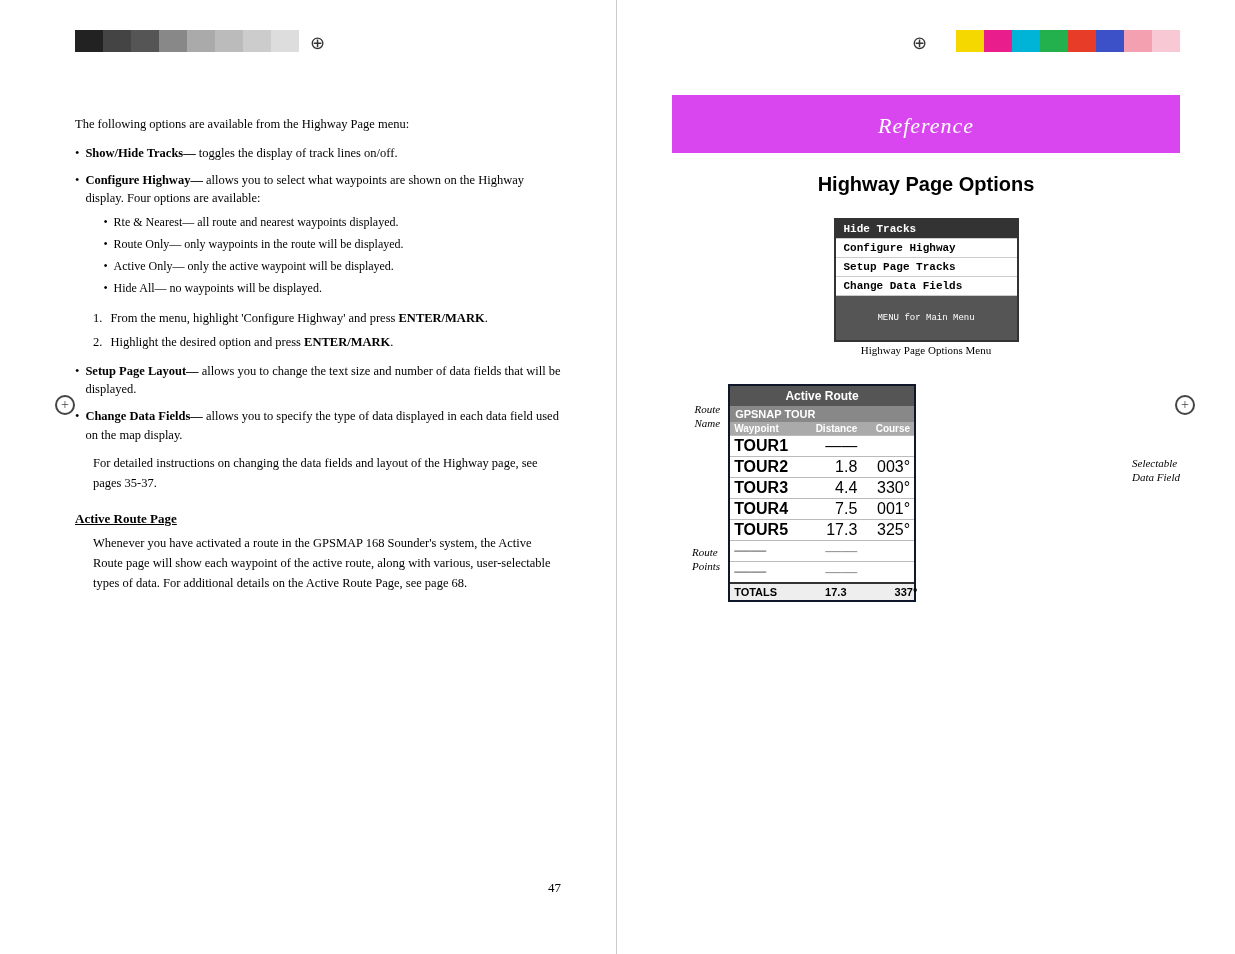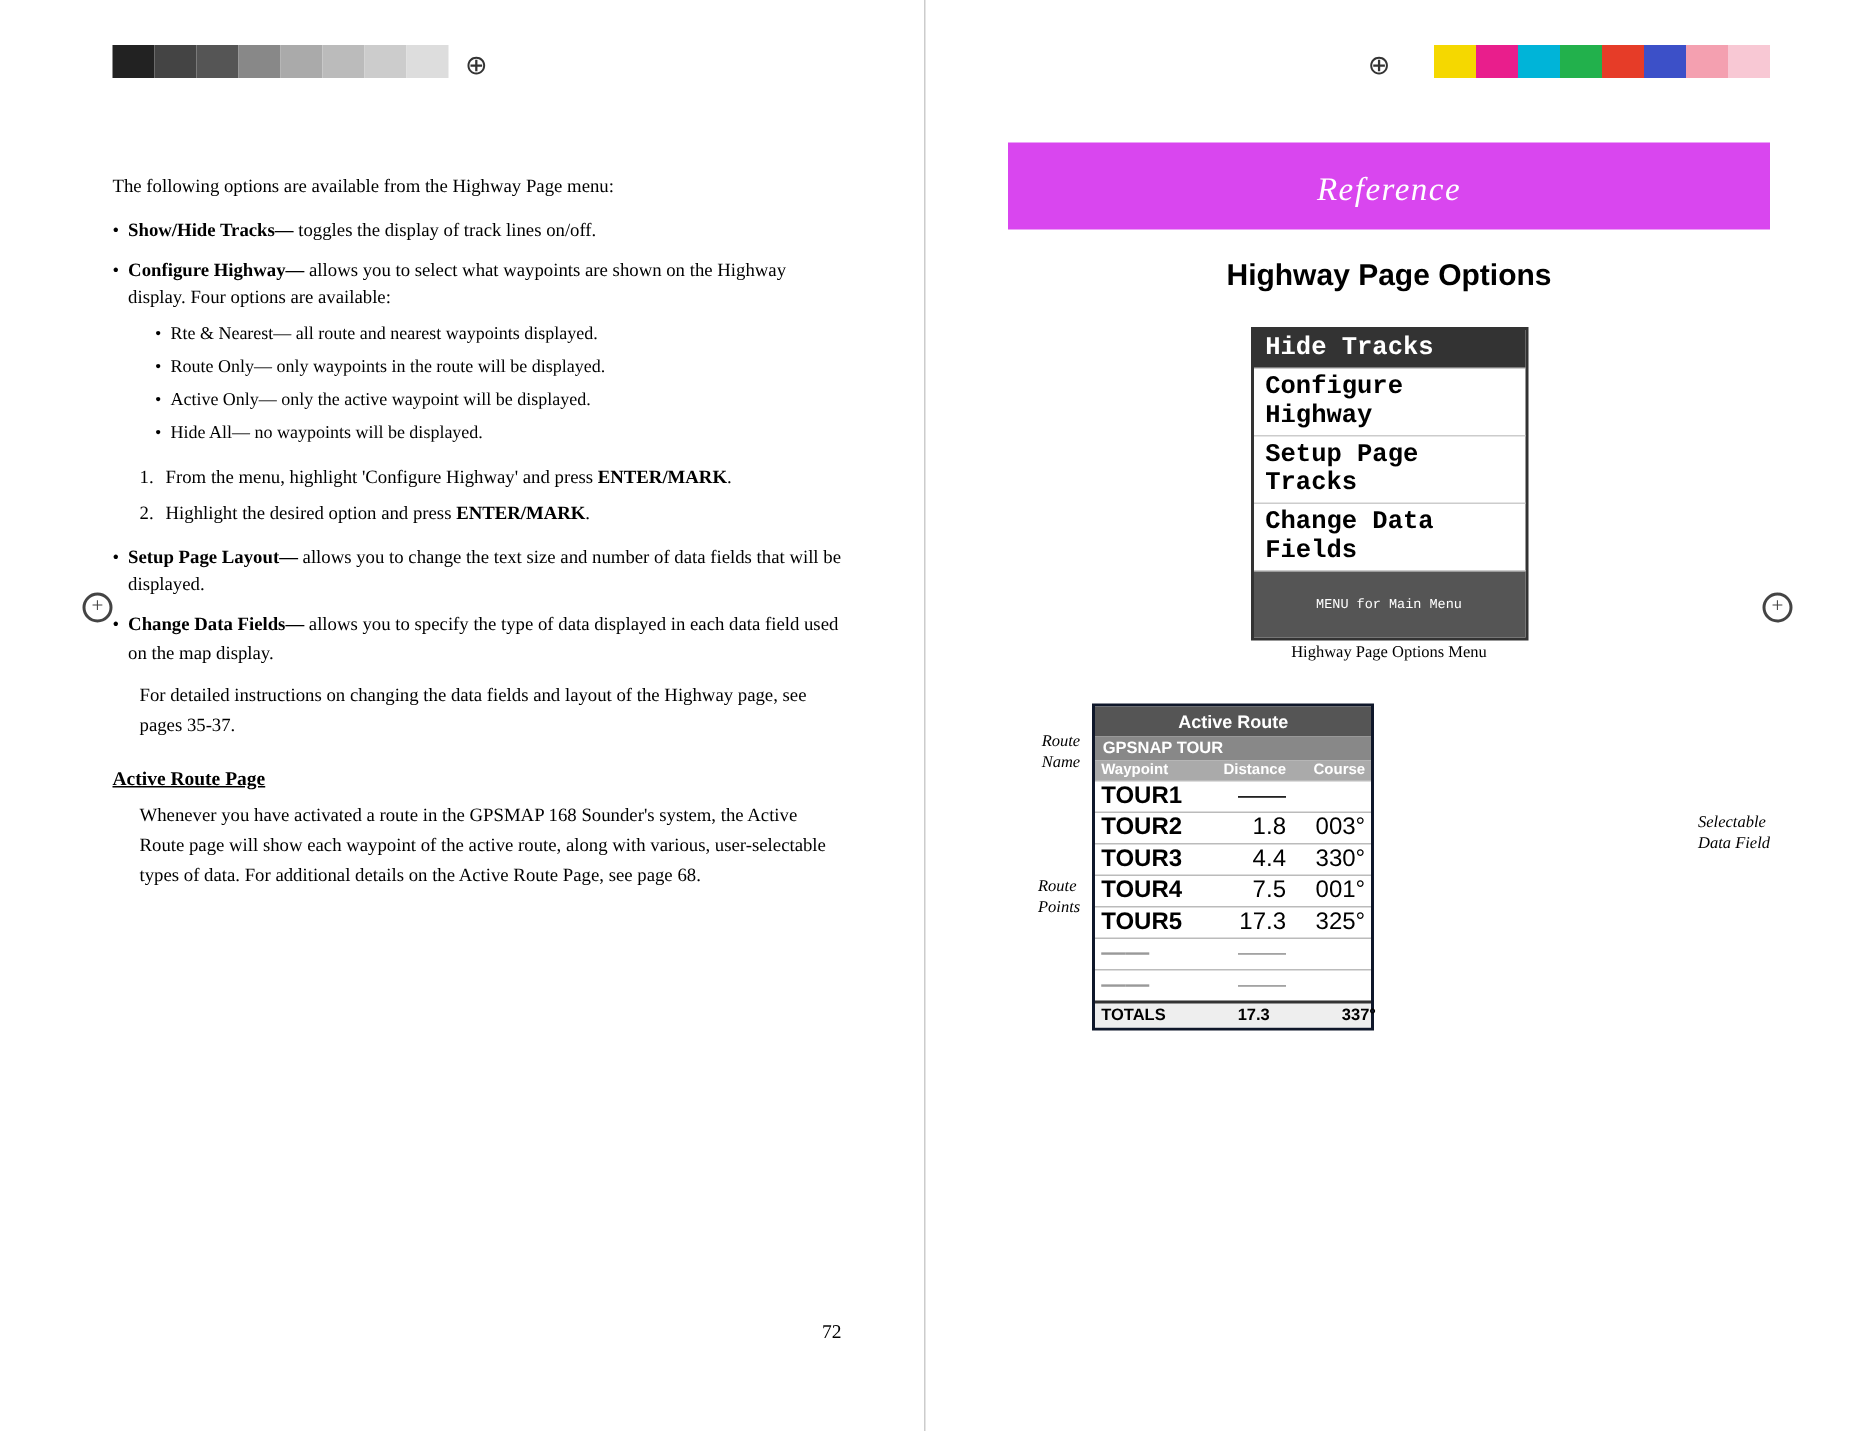--- a/index.html
+++ b/index.html
@@ -211,21 +211,21 @@
       align-items: center;
       margin-bottom: 8px;
     }
     .menu-mockup {
       border: 2px solid #333;
       background: #fff;
       width: 185px;
     }
     .menu-item {
       padding: 3px 8px;
-      font-size: 17px;
+      font-size: 11px;
       font-family: 'Courier New', monospace;
       border-bottom: 1px solid #ccc;
       font-weight: bold;
     }
     .menu-item:last-child { border-bottom: none; }
     .menu-item-selected {
       background: #333;
       color: #fff;
     }
     .menu-footer {
@@ -251,20 +251,21 @@
       margin-left: 20px;
     }
     .route-labels-left {
       display: flex;
       flex-direction: column;
       align-items: flex-end;
       margin-right: 8px;
       font-style: italic;
       font-size: 11px;
       line-height: 1.3;
+      gap: 46px;
     }
     .label-route-name {
       margin-top: 18px;
     }
     .label-route-points {
       margin-top: 68px;
     }
 
     .route-table-wrapper {
       flex: 1;
@@ -430,21 +431,21 @@
       </div>
 
       <p class="body-para">For detailed instructions on changing the data fields and layout of the Highway page, see pages 35-37.</p>
 
       <div class="section-title">Active Route Page</div>
 
       <p class="body-para">Whenever you have activated a route in the GPSMAP 168 Sounder's system, the Active Route page will show each waypoint of the active route, along with various, user-selectable types of data.  For additional details on the Active Route Page, see page 68.</p>
 
     </div>
 
-    <div class="page-number">72</div>
+    <div class="page-number">47</div>
   </div>
 
   <div class="right-page">
 
     <div class="color-bar-right">
       <div class="cb cb-yellow"></div>
       <div class="cb cb-magenta"></div>
       <div class="cb cb-cyan"></div>
       <div class="cb cb-green"></div>
       <div class="cb cb-red"></div>

